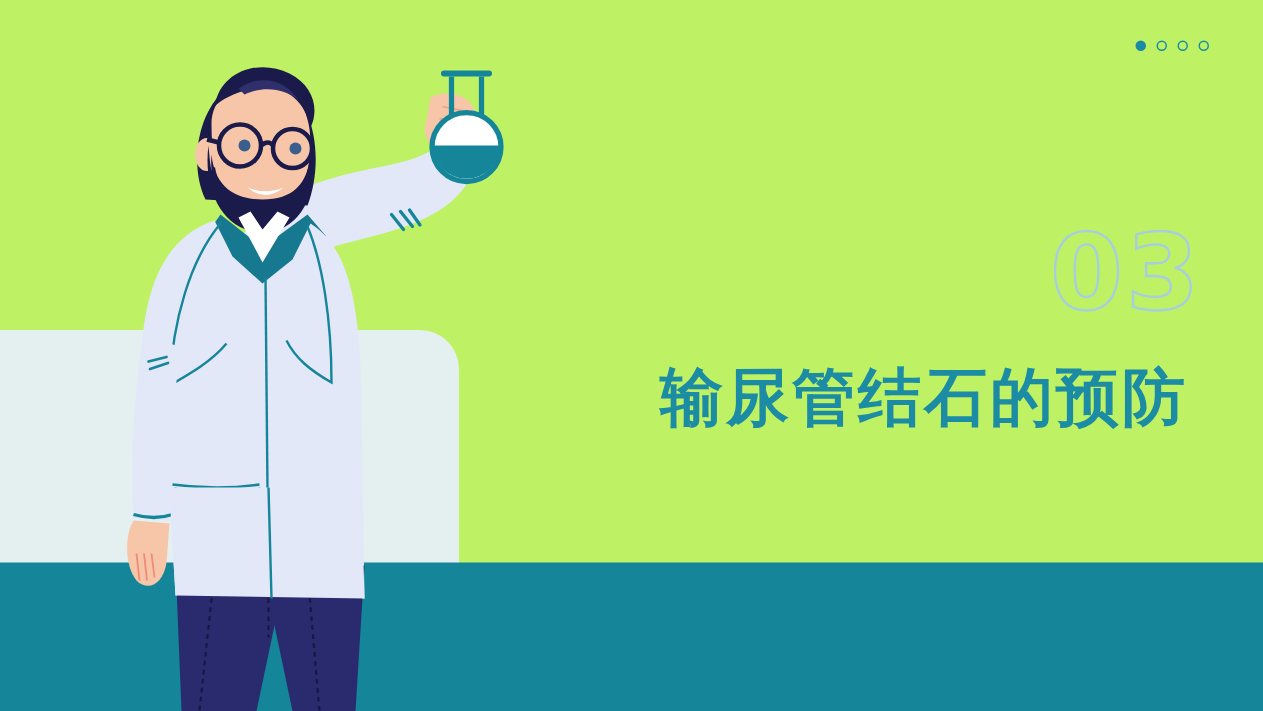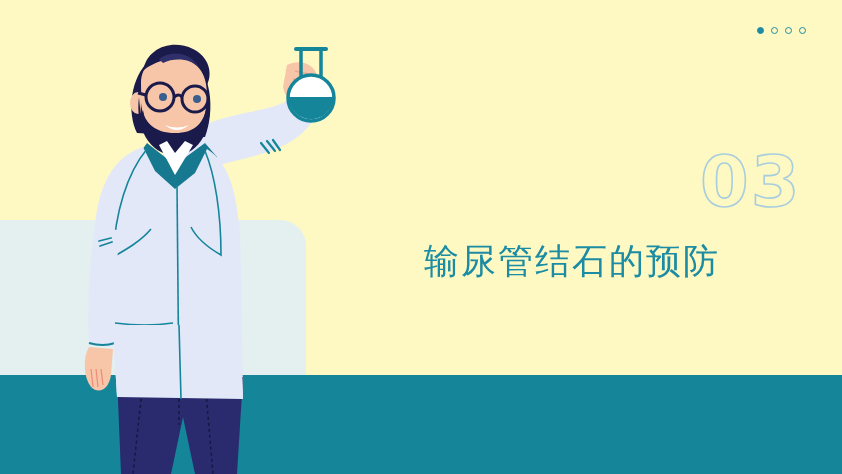--- a/index.html
+++ b/index.html
@@ -4,21 +4,21 @@
 <style>
   html, body {
     margin: 0;
     padding: 0;
     background: #ffffff;
   }
   #slide {
     position: relative;
     width: 842px;
     height: 474px;
-    background: #fef9c3;
+    background: #bef264;
     overflow: hidden;
     font-family: "Liberation Sans", sans-serif;
   }
 
   
   .mint-panel {
     position: absolute;
     left: 0;
     top: 220px;
     width: 306px;
@@ -64,28 +64,29 @@
     font-size: 70px;
     font-weight: bold;
     letter-spacing: 2px;
     line-height: 1;
     color: transparent;
     -webkit-text-stroke: 1.6px #a8cedd;
     font-family: "DejaVu Sans", sans-serif;
   }
   .section-title {
     position: absolute;
-    left: 424px;
+    left: 440px;
     top: 240px;
-    font-size: 35px;
+    font-size: 42px;
     letter-spacing: 2px;
     line-height: 1.2;
     color: #1b8ca3;
     white-space: nowrap;
     font-family: "DejaVu Sans", sans-serif;
+    font-weight: bold;
   }
 
   
   .illustration {
     position: absolute;
     left: 55px;
     top: 25px;
     width: 300px;
     height: 449px;
   }

